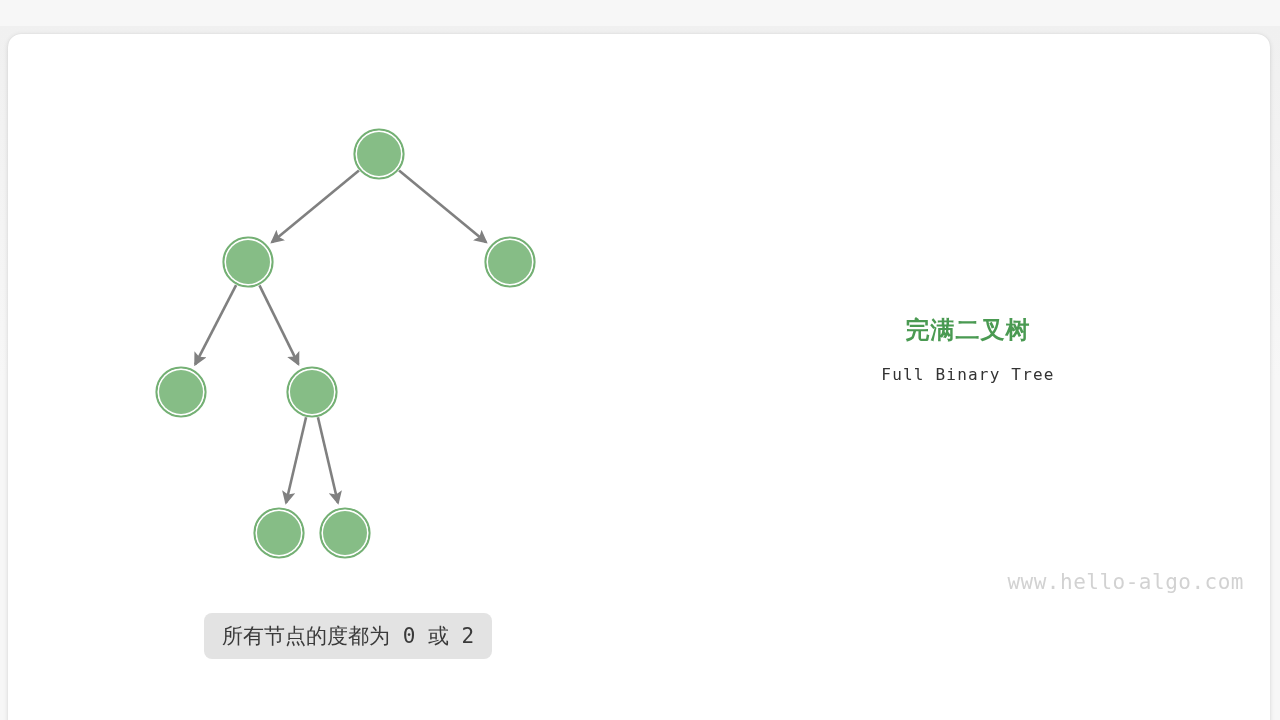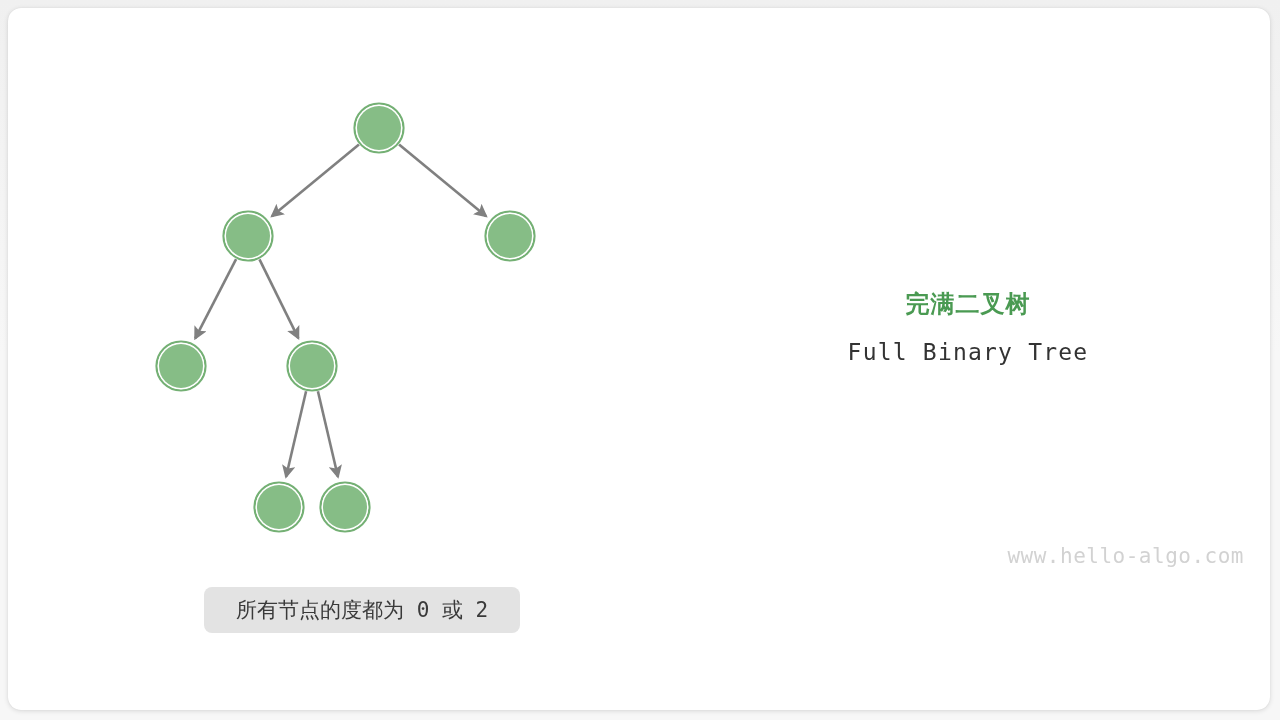--- a/index.html
+++ b/index.html
@@ -11,20 +11,21 @@
     height: 720px;
     background: #f7f7f7;
     font-family: "Liberation Sans", sans-serif;
     overflow: hidden;
   }
   #root-canvas {
     position: relative;
     width: 1280px;
     height: 590px;
     background: linear-gradient(#f0f0f0 0%, #f7f7f7 60%);
+    margin-top: 26px;
   }
   .card {
     position: absolute;
     left: 8px;
     top: 8px;
     width: 1262px;
     height: 702px;
     background: #ffffff;
     border-radius: 13px;
     box-shadow: 0 1px 5px rgba(0,0,0,0.13), 0 0 1px rgba(0,0,0,0.10);
@@ -49,29 +50,29 @@
     font-family: "DejaVu Sans", sans-serif;
     font-size: 24px;
     font-weight: bold;
     letter-spacing: 1px;
     line-height: 1.2;
   }
   .legend-subtitle {
     margin-top: 20px;
     color: #333333;
     font-family: "DejaVu Sans Mono", monospace;
-    font-size: 23px;
+    font-size: 16px;
     letter-spacing: 1.2px;
   }
   .caption {
     position: absolute;
     left: 204px;
     top: 587px;
     height: 46px;
-    padding: 0 32px;
+    padding: 0 18px;
     display: flex;
     align-items: center;
     background: #e3e3e3;
     border-radius: 8px;
     color: #3a3a3a;
     font-family: "DejaVu Sans Mono", monospace;
     font-size: 21px;
     white-space: pre;
   }
   .watermark {

